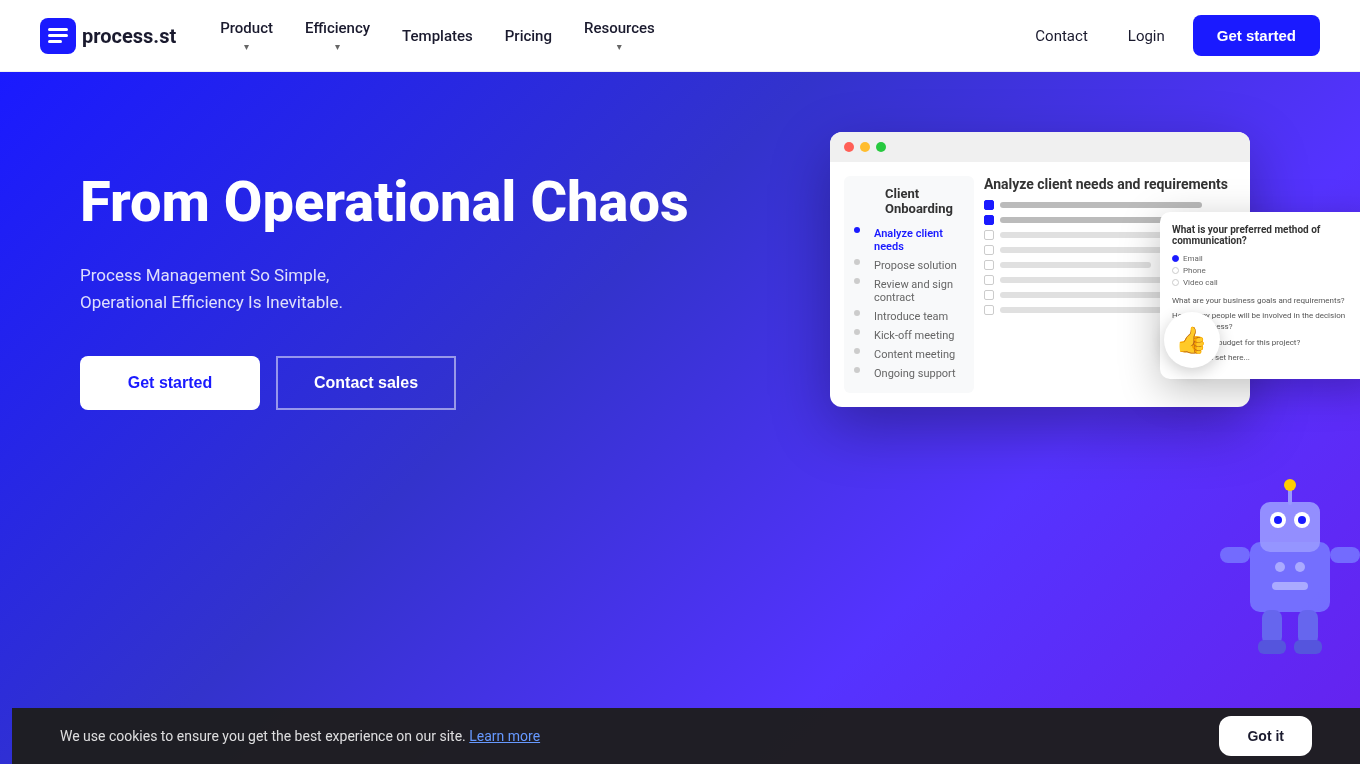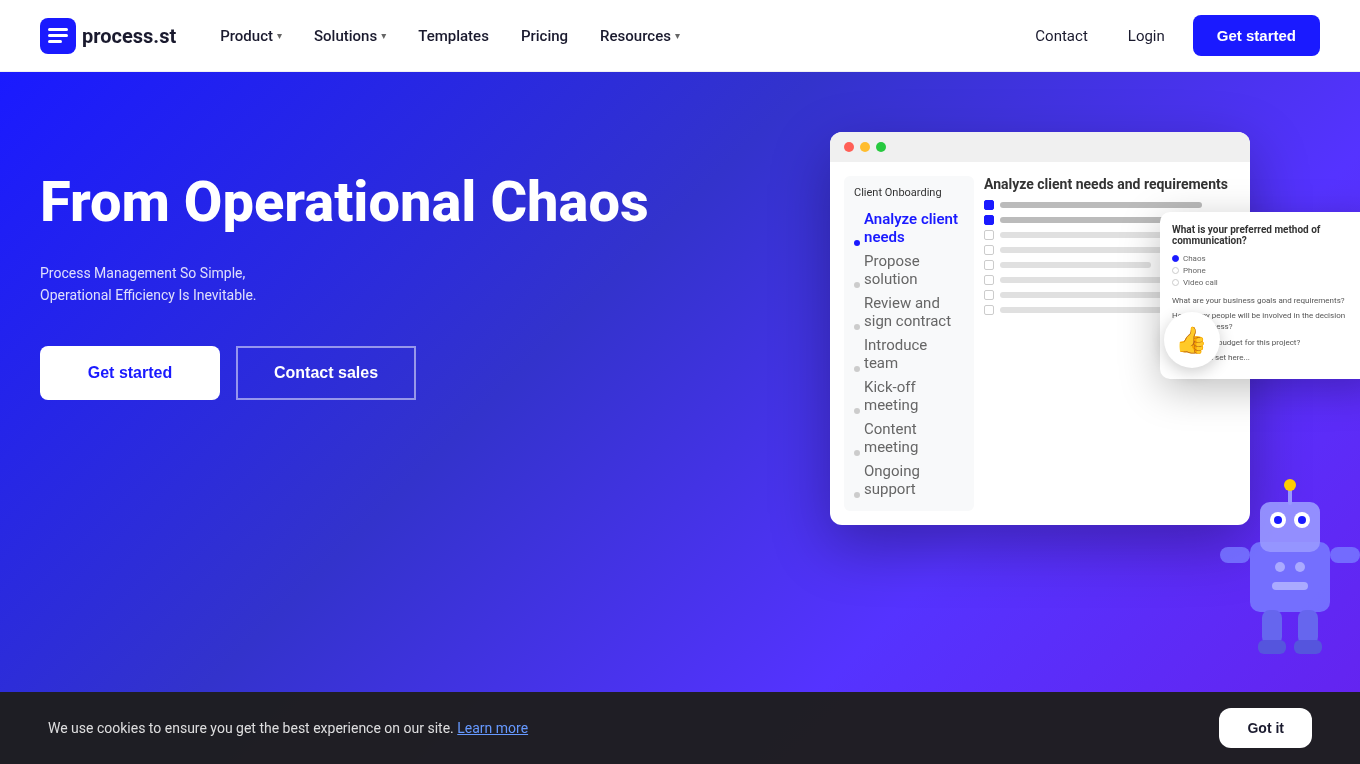--- a/index.html
+++ b/index.html
@@ -51,20 +51,21 @@
       display: flex;
       align-items: center;
       gap: 4px;
       padding: 8px 12px;
       cursor: pointer;
       font-size: 15px;
       color: #1a1a2e;
       font-weight: 500;
       border-radius: 6px;
       text-decoration: none;
+      flex-direction: column;
     }
     .nav-chevron {
       font-size: 10px;
       color: #666;
     }
     .nav-right {
       display: flex;
       align-items: center;
       gap: 16px;
     }
@@ -87,38 +88,38 @@
       cursor: pointer;
     }
 
     
     .hero {
       margin-top: 72px;
       min-height: calc(100vh - 72px);
       background: linear-gradient(135deg, #1a1aff 0%, #3333cc 40%, #5533ff 70%, #6622ee 100%);
       display: flex;
       align-items: flex-start;
-      padding: 80px 80px 0 40px;
+      padding: 80px 80px 0 80px;
       position: relative;
       overflow: hidden;
     }
     .hero-content {
       max-width: 650px;
       z-index: 2;
       padding-top: 20px;
     }
     .hero-title {
       font-size: 56px;
       font-weight: 800;
       color: #fff;
       line-height: 1.1;
       margin-bottom: 28px;
     }
     .hero-subtitle {
-      font-size: 14px;
+      font-size: 17px;
       color: rgba(255,255,255,0.85);
       line-height: 1.6;
       margin-bottom: 40px;
     }
     .hero-buttons {
       display: flex;
       gap: 16px;
       flex-wrap: wrap;
     }
     .btn-hero-primary {
@@ -184,32 +185,33 @@
       display: flex;
       gap: 10px;
     }
     .mockup-sidebar {
       width: 130px;
       background: #f8f9fa;
       border-radius: 6px;
       padding: 10px;
     }
     .mockup-sidebar-title {
-      font-size: 11px;
-      font-weight: 400;
+      font-size: 13px;
+      font-weight: 700;
       color: #333;
       margin-bottom: 8px;
+      margin-left: 31px;
     }
     .mockup-sidebar-item {
-      font-size: 15px;
+      font-size: 11px;
       color: #666;
       padding: 3px 0;
       display: flex;
-      align-items: flex-end;
-      gap: 4px;
+      align-items: flex-start;
+      gap: 14px;
     }
     .mockup-sidebar-item.active { color: #1a1aff; font-weight: 600; }
     .mockup-sidebar-dot {
       width: 6px; height: 6px;
       border-radius: 50%;
       background: #ccc;
       flex-shrink: 0;
     }
     .mockup-sidebar-dot.active { background: #1a1aff; }
     .mockup-main {
@@ -306,25 +308,25 @@
       display: flex;
       align-items: center;
       justify-content: center;
       font-size: 26px;
     }
 
     
     .cookie-banner {
       position: fixed;
       bottom: 0;
-      left: 0;
+      left: 12px;
       right: 0;
       background: rgba(30,30,30,0.97);
       color: #fff;
-      padding: 16px 48px;
+      padding: 8px 48px;
       display: flex;
       align-items: center;
       justify-content: center;
       gap: 16px;
       z-index: 200;
       flex-wrap: wrap;
     }
     .cookie-text {
       font-size: 14px;
       color: rgba(255,255,255,0.85);
@@ -361,21 +363,21 @@
         <rect x="8" y="22" width="14" height="3" rx="1.5" fill="white"></rect>
       </svg>
       <span class="logo-text">process.st</span>
     </a>
     <div class="nav-links">
       <a class="nav-item" href="#">
         <span>Product</span>
         <span class="nav-chevron">▾</span>
       </a>
       <a class="nav-item" href="#">
-        <span>Solutions</span>
+        <span>Efficiency</span>
         <span class="nav-chevron">▾</span>
       </a>
       <a class="nav-item" href="#">
         <span>Templates</span>
       </a>
       <a class="nav-item" href="#">
         <span>Pricing</span>
       </a>
       <a class="nav-item" href="#">
         <span>Resources</span>
@@ -480,21 +482,21 @@
             <div class="mockup-line" style="width:80%"></div>
           </div>
         </div>
       </div>
     </div>
 
     <div class="floating-card">
       <div class="fc-title">What is your preferred method of communication?</div>
       <div class="fc-option">
         <span class="fc-radio" style="border-color:#1a1aff; background:#1a1aff;"></span>
-        <span class="fc-label">Chaos</span>
+        <span class="fc-label">Email</span>
       </div>
       <div class="fc-option">
         <span class="fc-radio"></span>
         <span class="fc-label">Phone</span>
       </div>
       <div class="fc-option">
         <span class="fc-radio"></span>
         <span class="fc-label">Video call</span>
       </div>
       <div style="margin-top:8px;">

